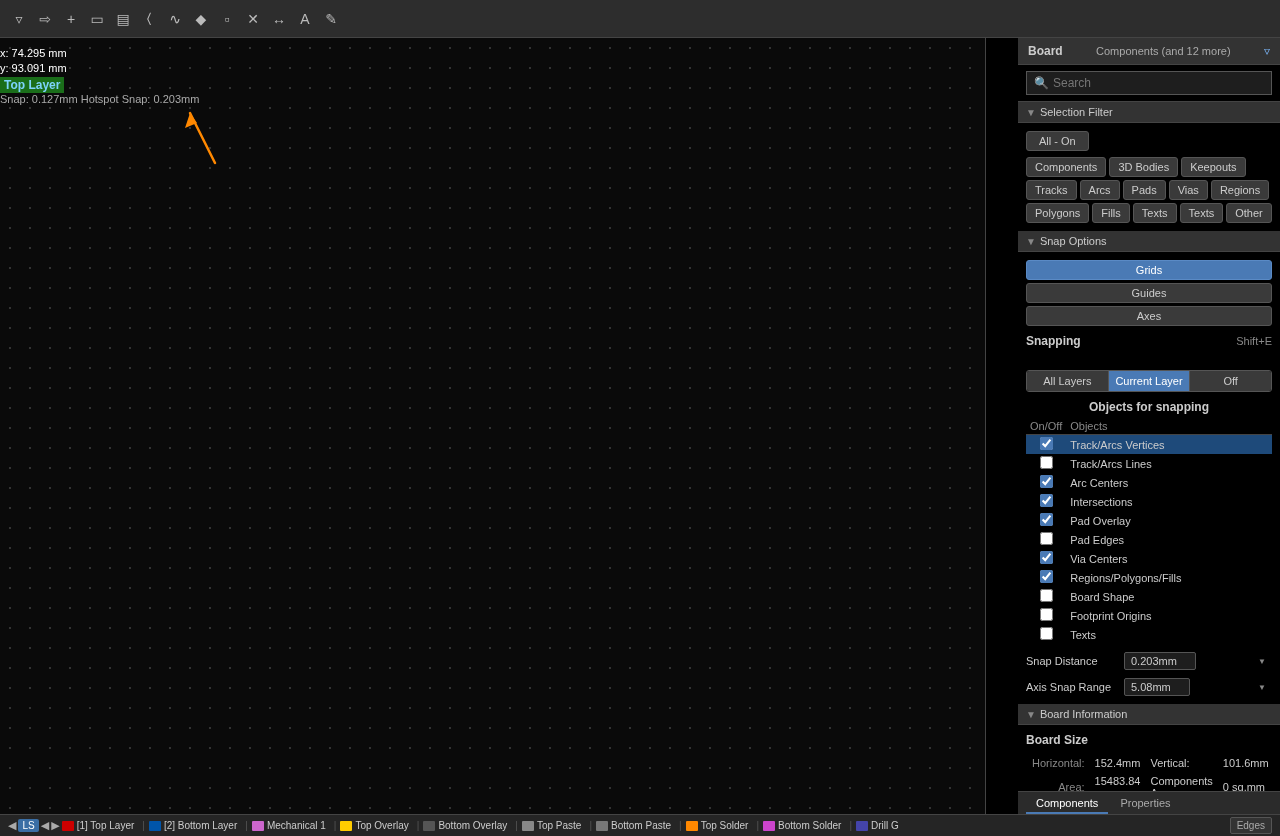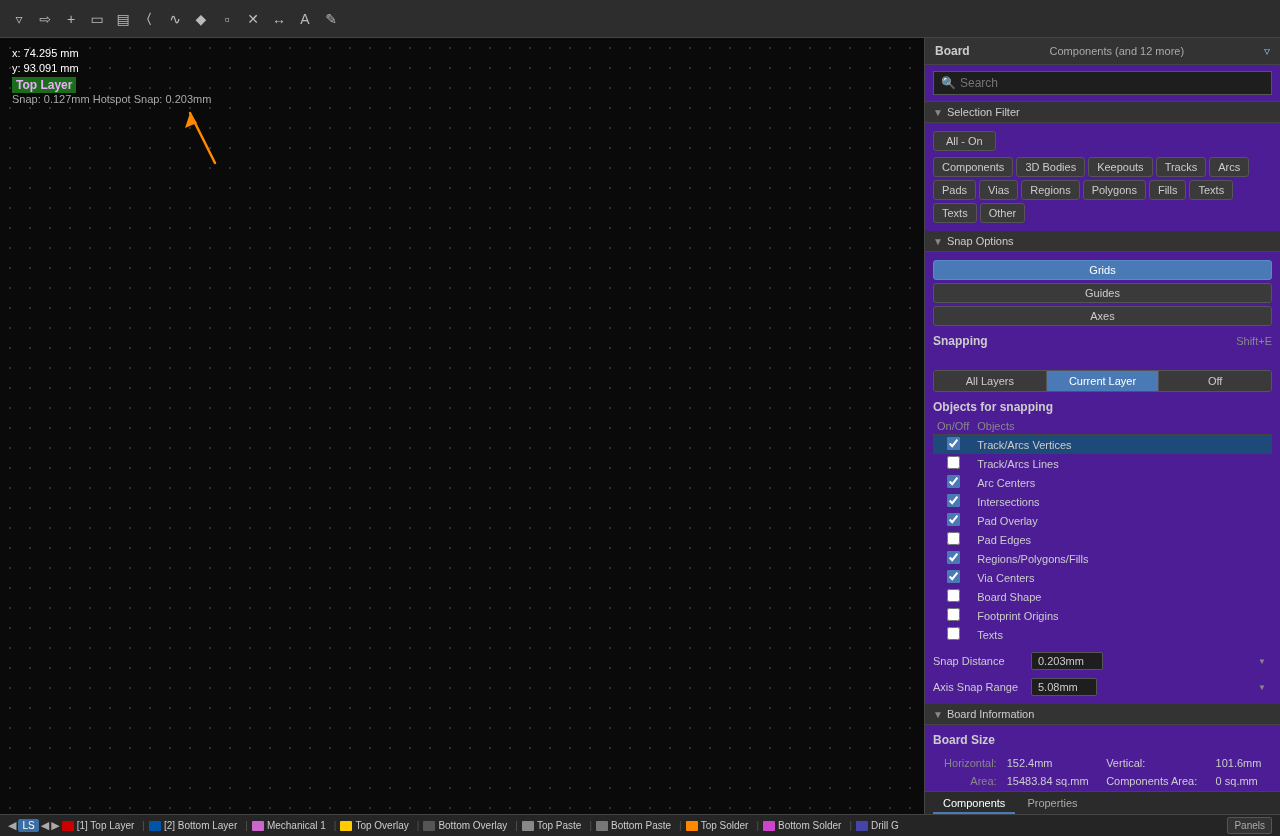--- a/index.html
+++ b/index.html
@@ -8,27 +8,27 @@
     
     .toolbar { background: #2d2d2d; border-bottom: 1px solid #444; height: 38px; display: flex; align-items: center; padding: 0 8px; gap: 4px; flex-shrink: 0; }
     .toolbar-icon { width: 22px; height: 22px; display: flex; align-items: center; justify-content: center; color: #bbb; cursor: pointer; border-radius: 3px; font-size: 14px; }
 
     
     .main { display: flex; flex: 1; overflow: hidden; }
 
     
     .canvas-area { flex: 1; position: relative; background: #111; overflow: hidden; }
     .canvas-bg { width: 100%; height: 100%; background: #0a0a0a; background-image: radial-gradient(circle, #333 1px, transparent 1px); background-size: 20px 20px; position: relative; }
-    .top-layer-info { position: absolute; top: 8px; left: 12px; background: transparent; }
+    .top-layer-info { position: absolute; top: 8px; left: 0; background: transparent; }
     .coord-display { color: #fff; font-size: 11px; line-height: 1.4; }
-    .layer-badge { background: #1a6e1a; color: #f0abfc; font-weight: bold; padding: 1px 4px; font-size: 12px; display: inline-block; }
+    .layer-badge { background: #1a6e1a; color: #7dd3fc; font-weight: bold; padding: 1px 4px; font-size: 12px; display: inline-block; }
     .snap-info { color: #aaa; font-size: 11px; }
 
     
-    .right-panel { width: 356px; background: #4c1d95; border-left: 1px solid #444; display: flex; flex-direction: column; overflow: hidden; flex-shrink: 0; }
+    .right-panel { width: 295px; background: #000000; border-left: 1px solid #444; display: flex; flex-direction: column; overflow: hidden; flex-shrink: 0; padding-left: 32px; }
     .panel-header { background: #333; padding: 6px 10px; display: flex; align-items: center; justify-content: space-between; border-bottom: 1px solid #444; }
     .panel-title { color: #ccc; font-size: 12px; font-weight: bold; }
     .components-badge { color: #aaa; font-size: 11px; text-align: right; }
     .filter-icon { color: #7ab4f5; cursor: pointer; }
 
     .panel-search { padding: 6px 8px; border-bottom: 1px solid #444; }
     .search-box { width: 100%; background: #1e1e1e; border: 1px solid #555; color: #ccc; padding: 4px 8px 4px 26px; border-radius: 0; font-size: 12px; outline: none; }
     .search-wrapper { position: relative; }
     .search-icon-inner { position: absolute; left: 8px; top: 50%; transform: translateY(-50%); color: #888; font-size: 12px; }
 
@@ -51,21 +51,21 @@
     .snap-tab { background: #3a3a3a; border: 1px solid #555; color: #ccc; padding: 3px 12px; font-size: 11px; cursor: pointer; border-radius: 3px; }
     .snap-tab.active { background: #4a7ab5; border-color: #5a8ac5; color: #fff; }
     .snapping-row { display: flex; justify-content: space-between; align-items: center; margin-bottom: 22px; }
     .snapping-label { color: #ccc; font-size: 12px; font-weight: bold; }
     .snapping-shortcut { color: #888; font-size: 11px; }
     .snap-toggle-row { display: flex; border: 1px solid #555; border-radius: 3px; overflow: hidden; margin-top: 22px; }
     .snap-toggle-btn { flex: 1; background: #3a3a3a; border: none; color: #ccc; padding: 4px 0; font-size: 11px; cursor: pointer; text-align: center; }
     .snap-toggle-btn.active { background: #4a7ab5; color: #fff; }
     .snap-toggle-btn:not(:last-child) { border-right: 1px solid #555; }
 
-    .objects-snap-label { color: #ccc; font-size: 12px; font-weight: bold; margin: 8px 0 4px; }
+    .objects-snap-label { color: #ccc; font-size: 12px; font-weight: bold; margin: 8px 0 4px; text-align: center; }
     .objects-table { width: 100%; border-collapse: collapse; }
     .objects-table th { text-align: left; color: #888; font-size: 11px; padding: 2px 4px; border-bottom: 1px solid #444; font-weight: normal; }
     .objects-table td { padding: 2px 4px; font-size: 11px; color: #ccc; vertical-align: middle; }
     .objects-table tr.selected-row { background: #1e4a7a; }
     .checkbox-cell { width: 24px; text-align: center; }
     .snap-checkbox { width: 13px; height: 13px; cursor: pointer; accent-color: #4a7ab5; }
     .snap-distance-row { display: flex; align-items: center; margin-top: 8px; gap: 8px; }
     .snap-distance-label { color: #ccc; font-size: 11px; width: 90px; }
     .snap-distance-select { background: #1e1e1e; border: 1px solid #555; color: #ccc; padding: 2px 6px; font-size: 11px; border-radius: 2px; flex: 1; cursor: pointer; appearance: none; -webkit-appearance: none; padding-right: 18px; position: relative; }
     .select-wrapper { flex: 1; position: relative; }
@@ -233,27 +233,27 @@
               <tr>
     <td class="checkbox-cell">
       <input type="checkbox" class="snap-checkbox" style="">
     </td>
     <td>Pad Edges</td>
   </tr>
               <tr>
     <td class="checkbox-cell">
       <input type="checkbox" class="snap-checkbox" checked="" style="">
     </td>
+    <td>Via Centers</td>
+  </tr>
+              <tr>
+    <td class="checkbox-cell">
+      <input type="checkbox" class="snap-checkbox" checked="" style="">
+    </td>
     <td>Regions/Polygons/Fills</td>
-  </tr>
-              <tr>
-    <td class="checkbox-cell">
-      <input type="checkbox" class="snap-checkbox" checked="" style="">
-    </td>
-    <td>Via Centers</td>
   </tr>
               <tr>
     <td class="checkbox-cell">
       <input type="checkbox" class="snap-checkbox" style="">
     </td>
     <td>Board Shape</td>
   </tr>
               <tr>
     <td class="checkbox-cell">
       <input type="checkbox" class="snap-checkbox" style="">
@@ -373,14 +373,14 @@
   <span class="status-sep">|</span>
   <div class="status-layer">
     <div class="layer-color-dot" style="background:#cc44cc;"></div>
     <span>Bottom Solder</span>
   </div>
   <span class="status-sep">|</span>
   <div class="status-layer">
     <div class="layer-color-dot" style="background:#4444aa;"></div>
     <span>Drill G</span>
   </div>
-  <button class="panels-btn">Panels</button>
+  <button class="panels-btn">Edges</button>
 </div>
 
 </body></html>

